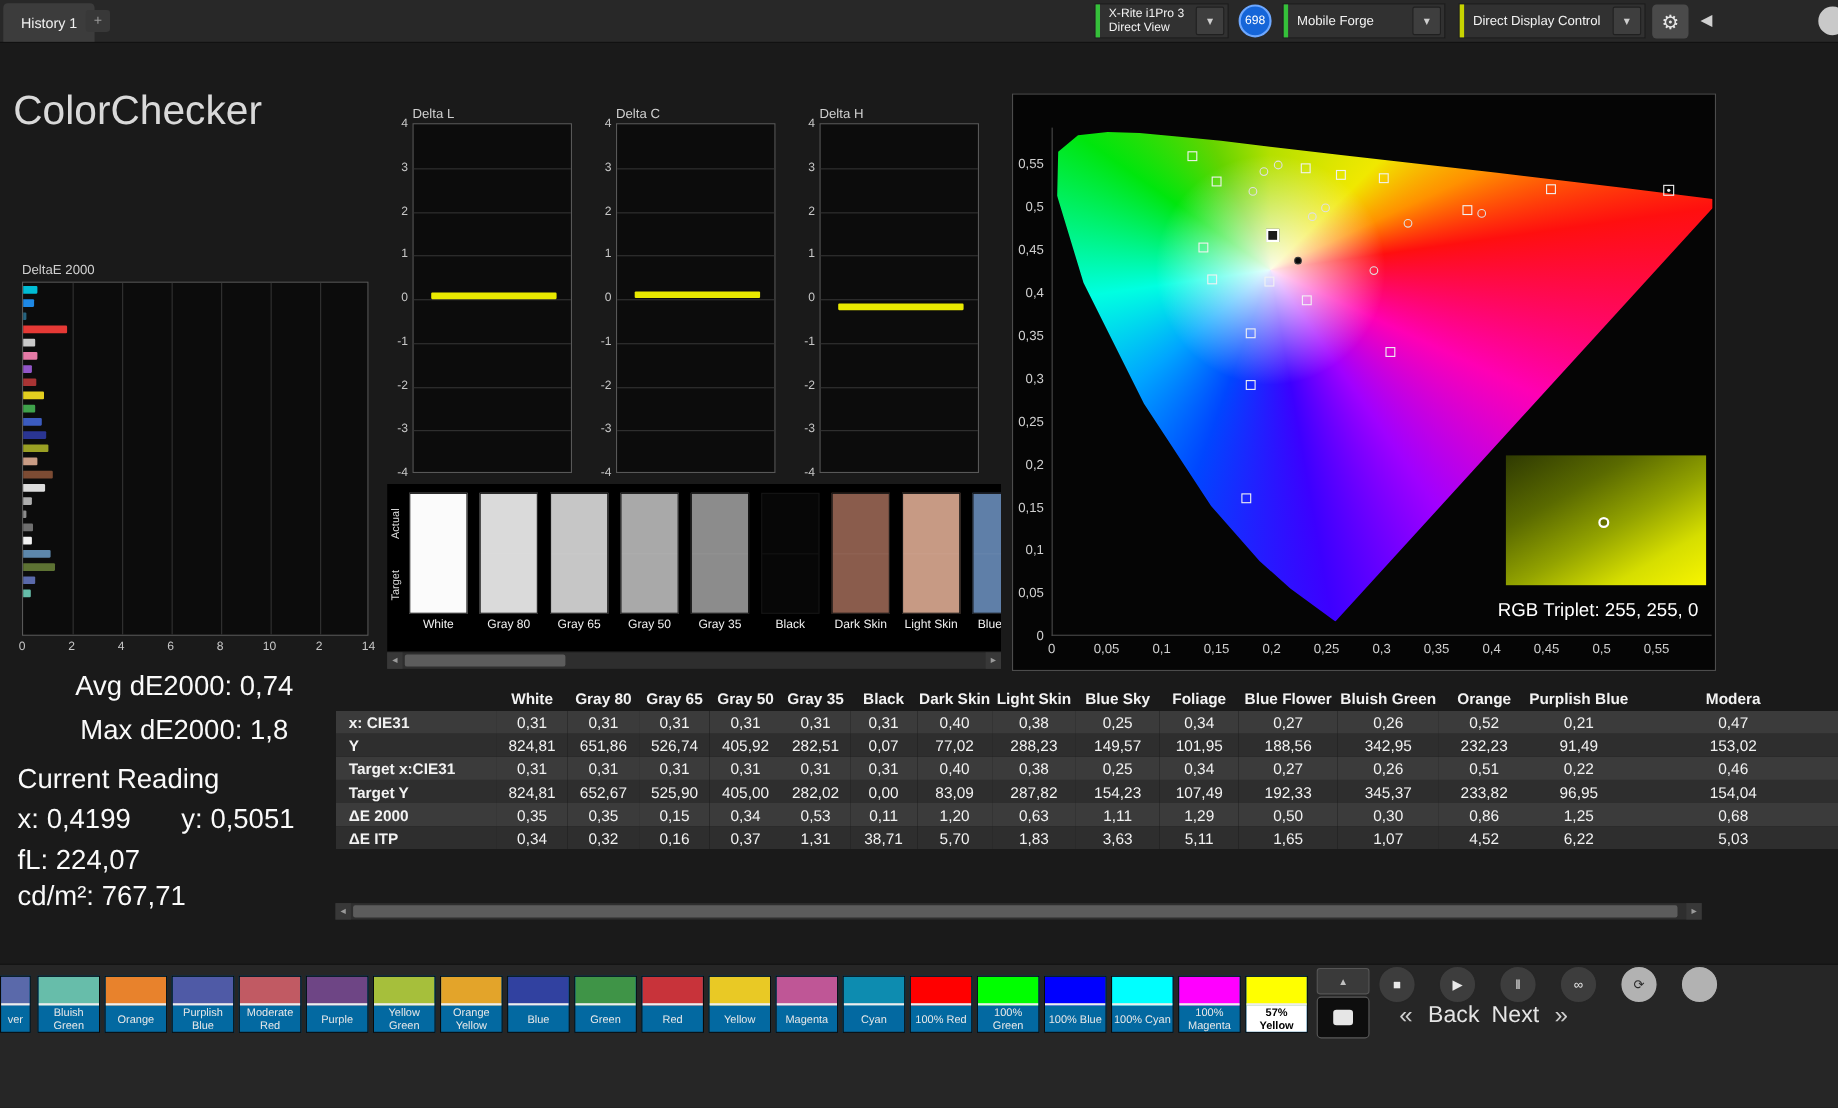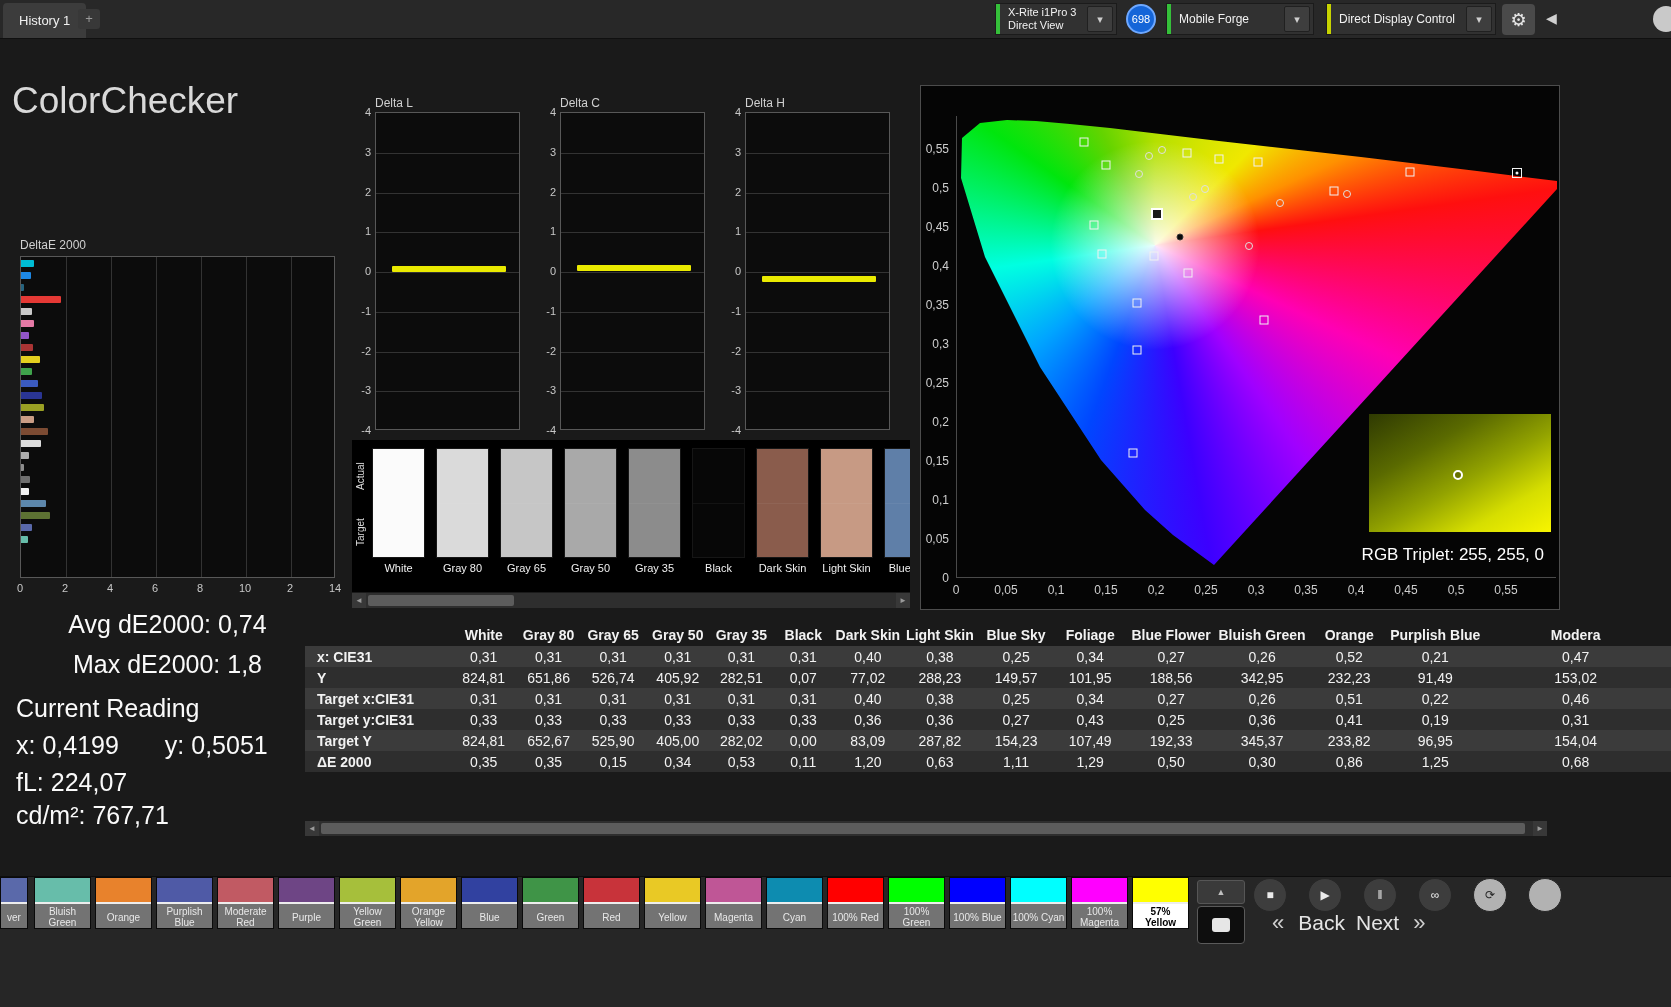--- a/index.html
+++ b/index.html
@@ -111,21 +111,21 @@
   .tablewrap{position:absolute;left:305px;top:624px;width:1366px;height:194px;overflow:hidden;font-size:14px}
   .tablewrap table{border-collapse:collapse;table-layout:fixed}
   .tablewrap th,.tablewrap td{height:21px;padding:0;text-align:center;color:#f2f2f2;overflow:hidden;white-space:nowrap;font-weight:normal}
   .tablewrap thead th{font-weight:bold;height:22px}
   .tablewrap tbody tr:nth-child(odd){background:#3b3b3b}
   .tablewrap tbody tr:nth-child(even){background:#2e2e2e}
   .tablewrap td.rowlabel{text-align:left;padding-left:12px;font-weight:bold}
 
   
   .bottombar{position:absolute;left:0;top:876px;width:1671px;height:131px;background:#262626;border-top:1px solid #0d0d0d}
-  .patch{position:absolute;top:0;width:57px;height:52px;background:#737373;border:1px solid #0a0a0a;box-sizing:border-box;overflow:hidden}
+  .patch{position:absolute;top:10px;width:57px;height:52px;background:#0369a1;border:1px solid #0a0a0a;box-sizing:border-box;overflow:hidden}
   .patch-color{height:24px;border-bottom:2px solid #ededed}
   .patch-label{height:24px;display:flex;align-items:center;justify-content:center;text-align:center;
     font-size:10px;line-height:11px;color:#e8e8e8;padding:1px}
   .patch.selected .patch-label{background:#fff;color:#000;font-weight:bold}
   .btn-up{position:absolute;left:1197px;top:3px;width:46px;height:22px;background:#3a3a3a;border:1px solid #565656;
     border-radius:3px;color:#c0c0c0;font-size:9px;display:flex;align-items:center;justify-content:center}
   .btn-display{position:absolute;left:1197px;top:29px;width:46px;height:36px;background:#0e0e0e;border:1px solid #5a5a5a;
     border-radius:4px;display:flex;align-items:center;justify-content:center}
   .disp-icon{width:18px;height:14px;background:#e6e6e6;border-radius:3px}
   .transport{position:absolute;left:1253px;top:0;height:36px;display:flex;gap:21px;align-items:center}
@@ -496,38 +496,20 @@
           <td>0,38</td>
           <td>0,25</td>
           <td>0,34</td>
           <td>0,27</td>
           <td>0,26</td>
           <td>0,51</td>
           <td>0,22</td>
           <td>0,46</td>
         </tr>
         <tr>
-          <td class="rowlabel">Target y:CIE31</td>
-          <td>0,33</td>
-          <td>0,33</td>
-          <td>0,33</td>
-          <td>0,33</td>
-          <td>0,33</td>
-          <td>0,33</td>
-          <td>0,36</td>
-          <td>0,36</td>
-          <td>0,27</td>
-          <td>0,43</td>
-          <td>0,25</td>
-          <td>0,36</td>
-          <td>0,41</td>
-          <td>0,19</td>
-          <td>0,31</td>
-        </tr>
-        <tr>
           <td class="rowlabel">Target Y</td>
           <td>824,81</td>
           <td>652,67</td>
           <td>525,90</td>
           <td>405,00</td>
           <td>282,02</td>
           <td>0,00</td>
           <td>83,09</td>
           <td>287,82</td>
           <td>154,23</td>
@@ -549,20 +531,38 @@
           <td>1,20</td>
           <td>0,63</td>
           <td>1,11</td>
           <td>1,29</td>
           <td>0,50</td>
           <td>0,30</td>
           <td>0,86</td>
           <td>1,25</td>
           <td>0,68</td>
         </tr>
+        <tr>
+          <td class="rowlabel">ΔE ITP</td>
+          <td>0,34</td>
+          <td>0,32</td>
+          <td>0,16</td>
+          <td>0,37</td>
+          <td>1,31</td>
+          <td>38,71</td>
+          <td>5,70</td>
+          <td>1,83</td>
+          <td>3,63</td>
+          <td>5,11</td>
+          <td>1,65</td>
+          <td>1,07</td>
+          <td>4,52</td>
+          <td>6,22</td>
+          <td>5,03</td>
+        </tr>
       </tbody>
     </table>
   </div>
 <div class="scrollbar tbl-scroll">
   <div class="sb-arrow sb-left">◄</div>
   <div class="sb-thumb"></div>
   <div class="sb-arrow sb-right">►</div>
 </div>
 
 <div class="bottombar" id="bottombar">

